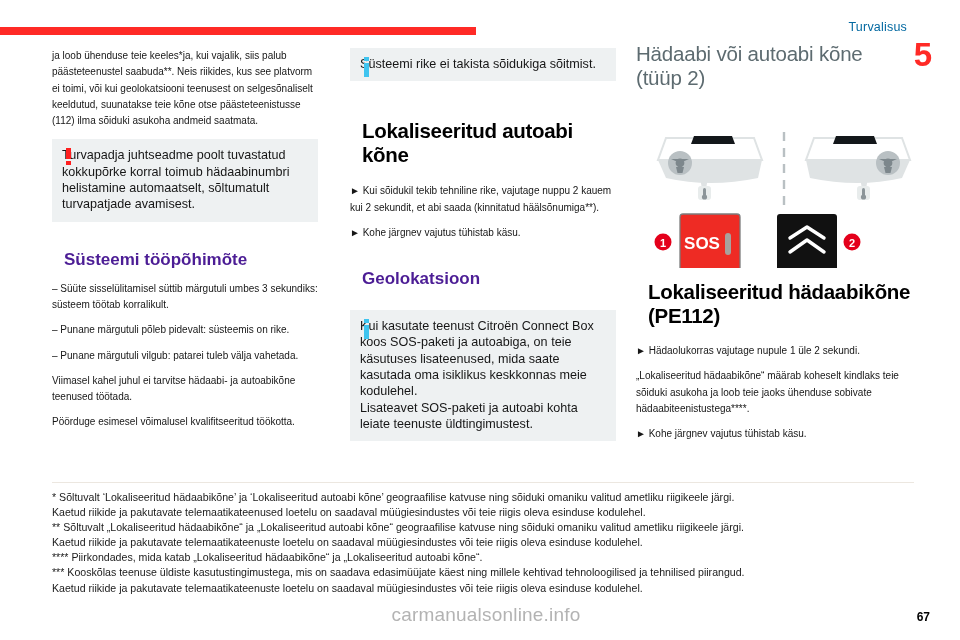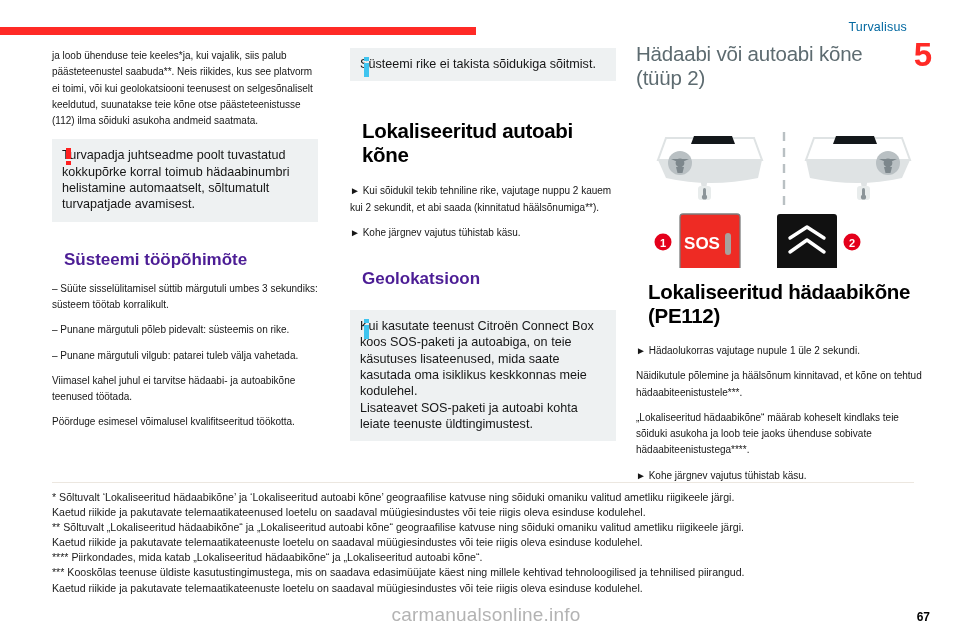--- a/index.html
+++ b/index.html
@@ -352,21 +352,20 @@
           <text x="216" y="130.5" font-family="Liberation Sans, sans-serif" font-size="11" font-weight="bold" fill="#ffffff" text-anchor="middle">2</text>
         </g>
       </svg>
     </div>
 
     <h2 class="h-big">Lokaliseeritud hädaabikõne (PE112)</h2>
 
     <div style="height:3px"></div>
 
     <p class="body arrow-item">►  Hädaolukorras vajutage nupule 1 üle 2 sekundi.</p>
-    <p class="body">Näidikutule põlemine ja häälsõnum kinnitavad, et kõne on tehtud hädaabiteenistustele***.</p>
     <p class="body">„Lokaliseeritud hädaabikõne“ määrab koheselt kindlaks teie sõiduki asukoha ja loob teie jaoks ühenduse sobivate hädaabiteenistustega****.</p>
     <p class="body arrow-item">►  Kohe järgnev vajutus tühistab käsu.</p>
   </div>
 </div>
 
 <div id="foot-rule"></div>
 <div id="footnotes">
   <div class="fn">* Sõltuvalt ‘Lokaliseeritud hädaabikõne’ ja ‘Lokaliseeritud autoabi kõne’ geograafilise katvuse ning sõiduki omaniku valitud ametliku riigikeele järgi.</div>
   <div class="fn">Kaetud riikide ja pakutavate telemaatikateenused loetelu on saadaval müügiesindustes või teie riigis oleva esinduse kodulehel.</div>
   <div class="fn">** Sõltuvalt „Lokaliseeritud hädaabikõne“ ja „Lokaliseeritud autoabi kõne“ geograafilise katvuse ning sõiduki omaniku valitud ametliku riigikeele järgi.</div>

